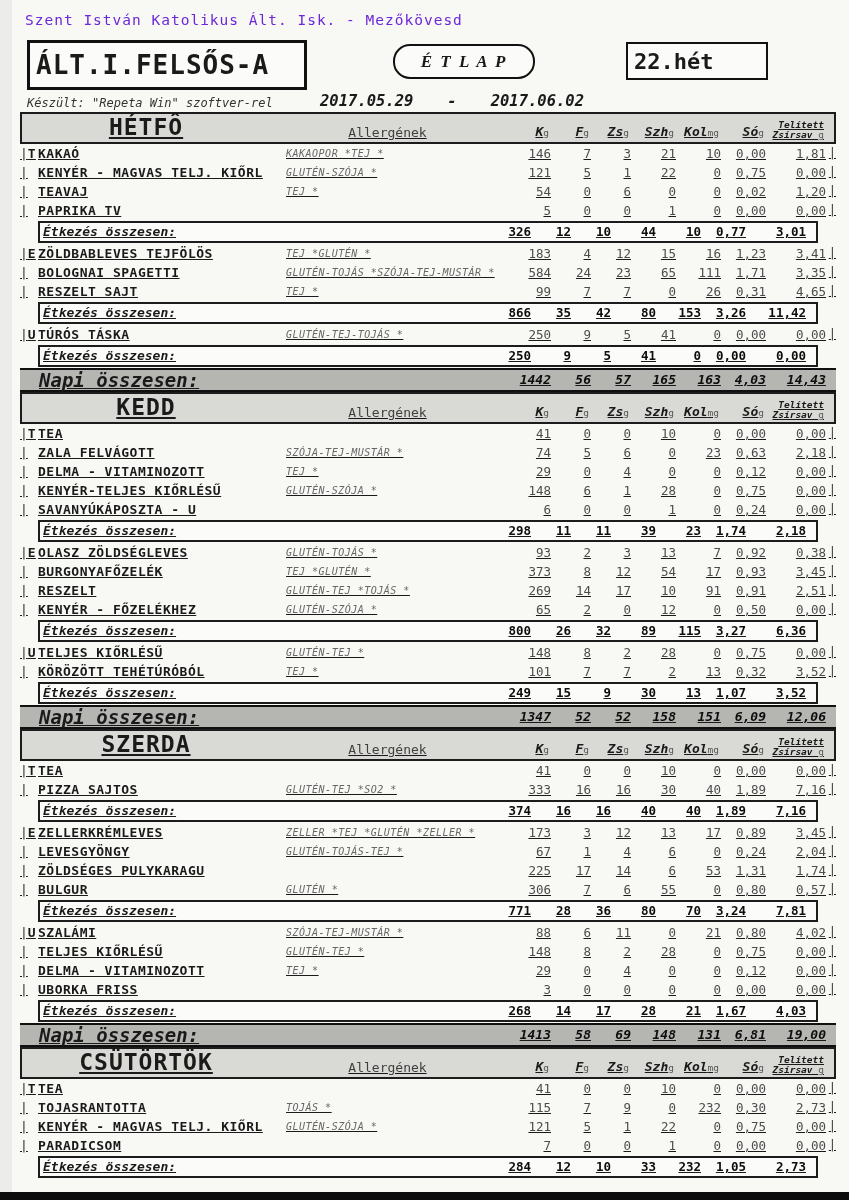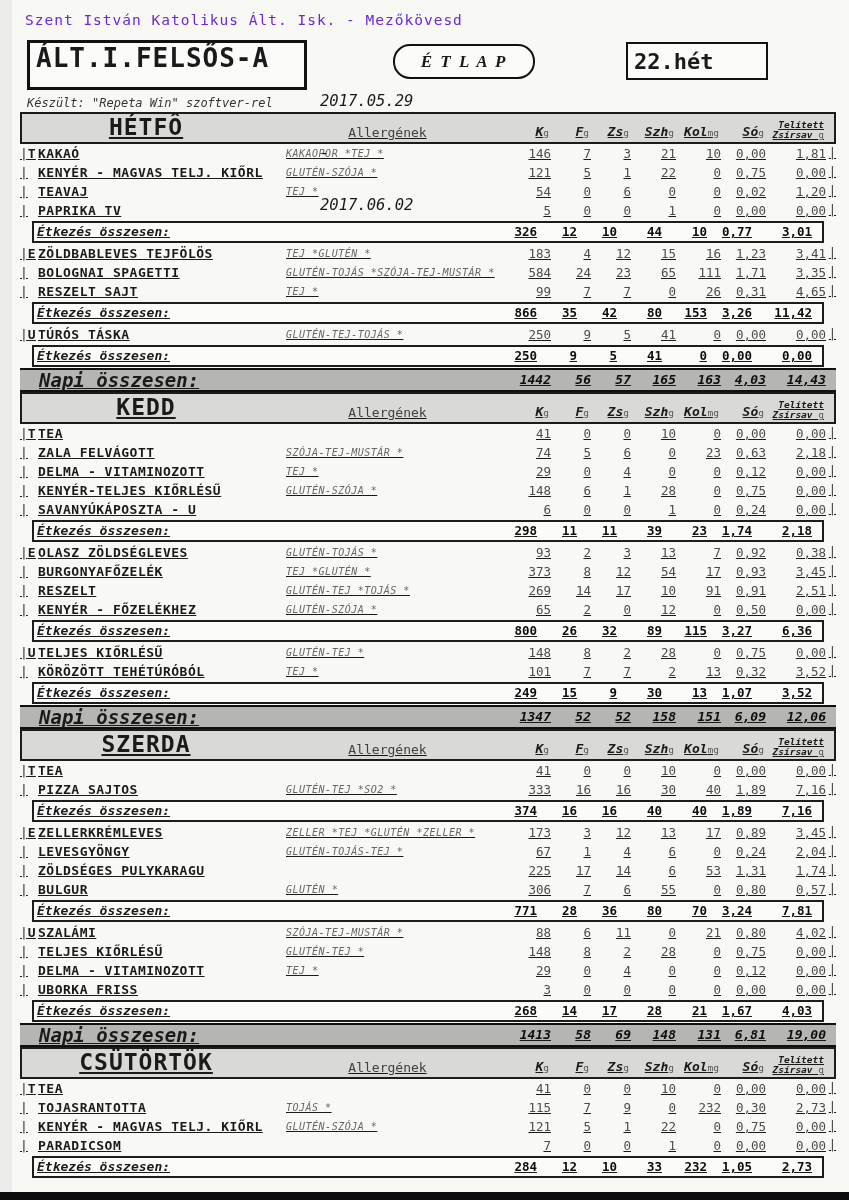--- a/index.html
+++ b/index.html
@@ -9,32 +9,32 @@
     font-family:"DejaVu Sans Mono","Liberation Mono",monospace;
     color:#1a1a1a;
   }
   .edge-strip{position:absolute;left:0;top:0;width:12px;height:1200px;background:#ececea;}
   .bottom-bar{position:absolute;left:0;bottom:0;width:849px;height:8px;background:#0c0c0c;}
 
   
   .doc-header{position:relative;height:112px;}
   .school-line{position:absolute;left:25px;top:12px;font-size:14.5px;color:#6d28d9;letter-spacing:1px;}
   .class-box{position:absolute;left:27px;top:40px;width:274px;height:44px;border:3px solid #111;
-             background:#fbfbf9;display:flex;}
+             background:#fbfbf9;display:flex;align-items:center;}
   .class-box span{font-size:26px;font-weight:bold;letter-spacing:1px;padding-left:6px;}
   .title-oval{position:absolute;left:393px;top:44px;width:138px;height:31px;border:2.5px solid #111;
               border-radius:17px;background:#fbfbf9;display:flex;align-items:center;justify-content:center;}
   .title-oval span{font-family:"Liberation Serif","DejaVu Serif",serif;font-style:italic;font-weight:bold;
                    font-size:17px;letter-spacing:2px;}
   .week-box{position:absolute;left:626px;top:42px;width:138px;height:34px;border:2.5px solid #111;
             background:#fbfbf9;display:flex;align-items:center;}
   .week-box span{font-size:22px;font-weight:bold;padding-left:6px;}
   .made-line{position:absolute;left:27px;top:96px;font-style:italic;font-size:12px;color:#333;}
-  .date-line{position:absolute;left:320px;top:92px;font-size:15.5px;font-weight:normal;font-style:italic;
-             display:flex;gap:34px;flex-direction:column;}
+  .date-line{position:absolute;left:320px;top:92px;font-size:15.5px;font-weight:bold;font-style:italic;
+             display:flex;gap:34px;}
 
   
   .menu-table{margin:0 13px 0 20px;text-decoration:underline;}
   .grid{display:grid;grid-template-columns:18px 230px 1fr 46px 40px 40px 45px 45px 45px 60px 8px;}
 
   .bar{background:#d9d9d6;border:2px solid #1c1c1c;height:32px;align-items:end;
        padding-bottom:2px;box-sizing:border-box;}
   .c-day{grid-column:1/3;text-align:center;font-weight:bold;font-size:23px;letter-spacing:1px;
          line-height:26px;align-self:center;}
   .c-allh{grid-column:3;text-align:center;font-size:13px;color:#404040;line-height:15px;}
@@ -48,21 +48,21 @@
   .item{height:19px;line-height:19px;}
   .c-code{white-space:nowrap;font-size:13px;}
   .c-code .vbar{color:#333;font-weight:normal;}
   .c-code .gcode{font-weight:bold;text-decoration:underline;}
   .c-name{font-weight:bold;font-size:13px;letter-spacing:0.5px;white-space:nowrap;overflow:hidden;}
   .c-all{font-style:italic;font-size:10px;color:#666;letter-spacing:0.5px;padding-left:18px;
          white-space:nowrap;overflow:hidden;line-height:19px;}
   .c-v{text-align:right;font-size:12.5px;color:#4c4c4c;padding-right:2px;}
   .c-edge{text-align:right;color:#333;font-size:12px;}
 
-  .total{border:2px solid #1c1c1c;background:#fbfbf9;height:18px;line-height:18px;margin:1px 12px;}
+  .total{border:2px solid #1c1c1c;background:#fbfbf9;height:18px;line-height:18px;margin:1px 18px;}
   .t-label{grid-column:1/4;font-weight:bold;font-style:italic;font-size:13px;padding-left:3px;}
   .total .c-v{font-weight:bold;color:#0d0d0d;}
 
   .napi{background:#b5b5b2;border-top:2px solid #101010;border-bottom:2px solid #101010;
         height:20px;line-height:20px;}
   .napi .t-label{font-weight:bold;font-style:italic;font-size:19px;margin-left:16px;}
   .napi .c-v{font-weight:bold;font-style:italic;color:#0d0d0d;font-size:13px;}
 
   
   .foot{margin-top:10px;text-align:center;font-size:13.5px;color:#2e2e2e;line-height:22px;}

